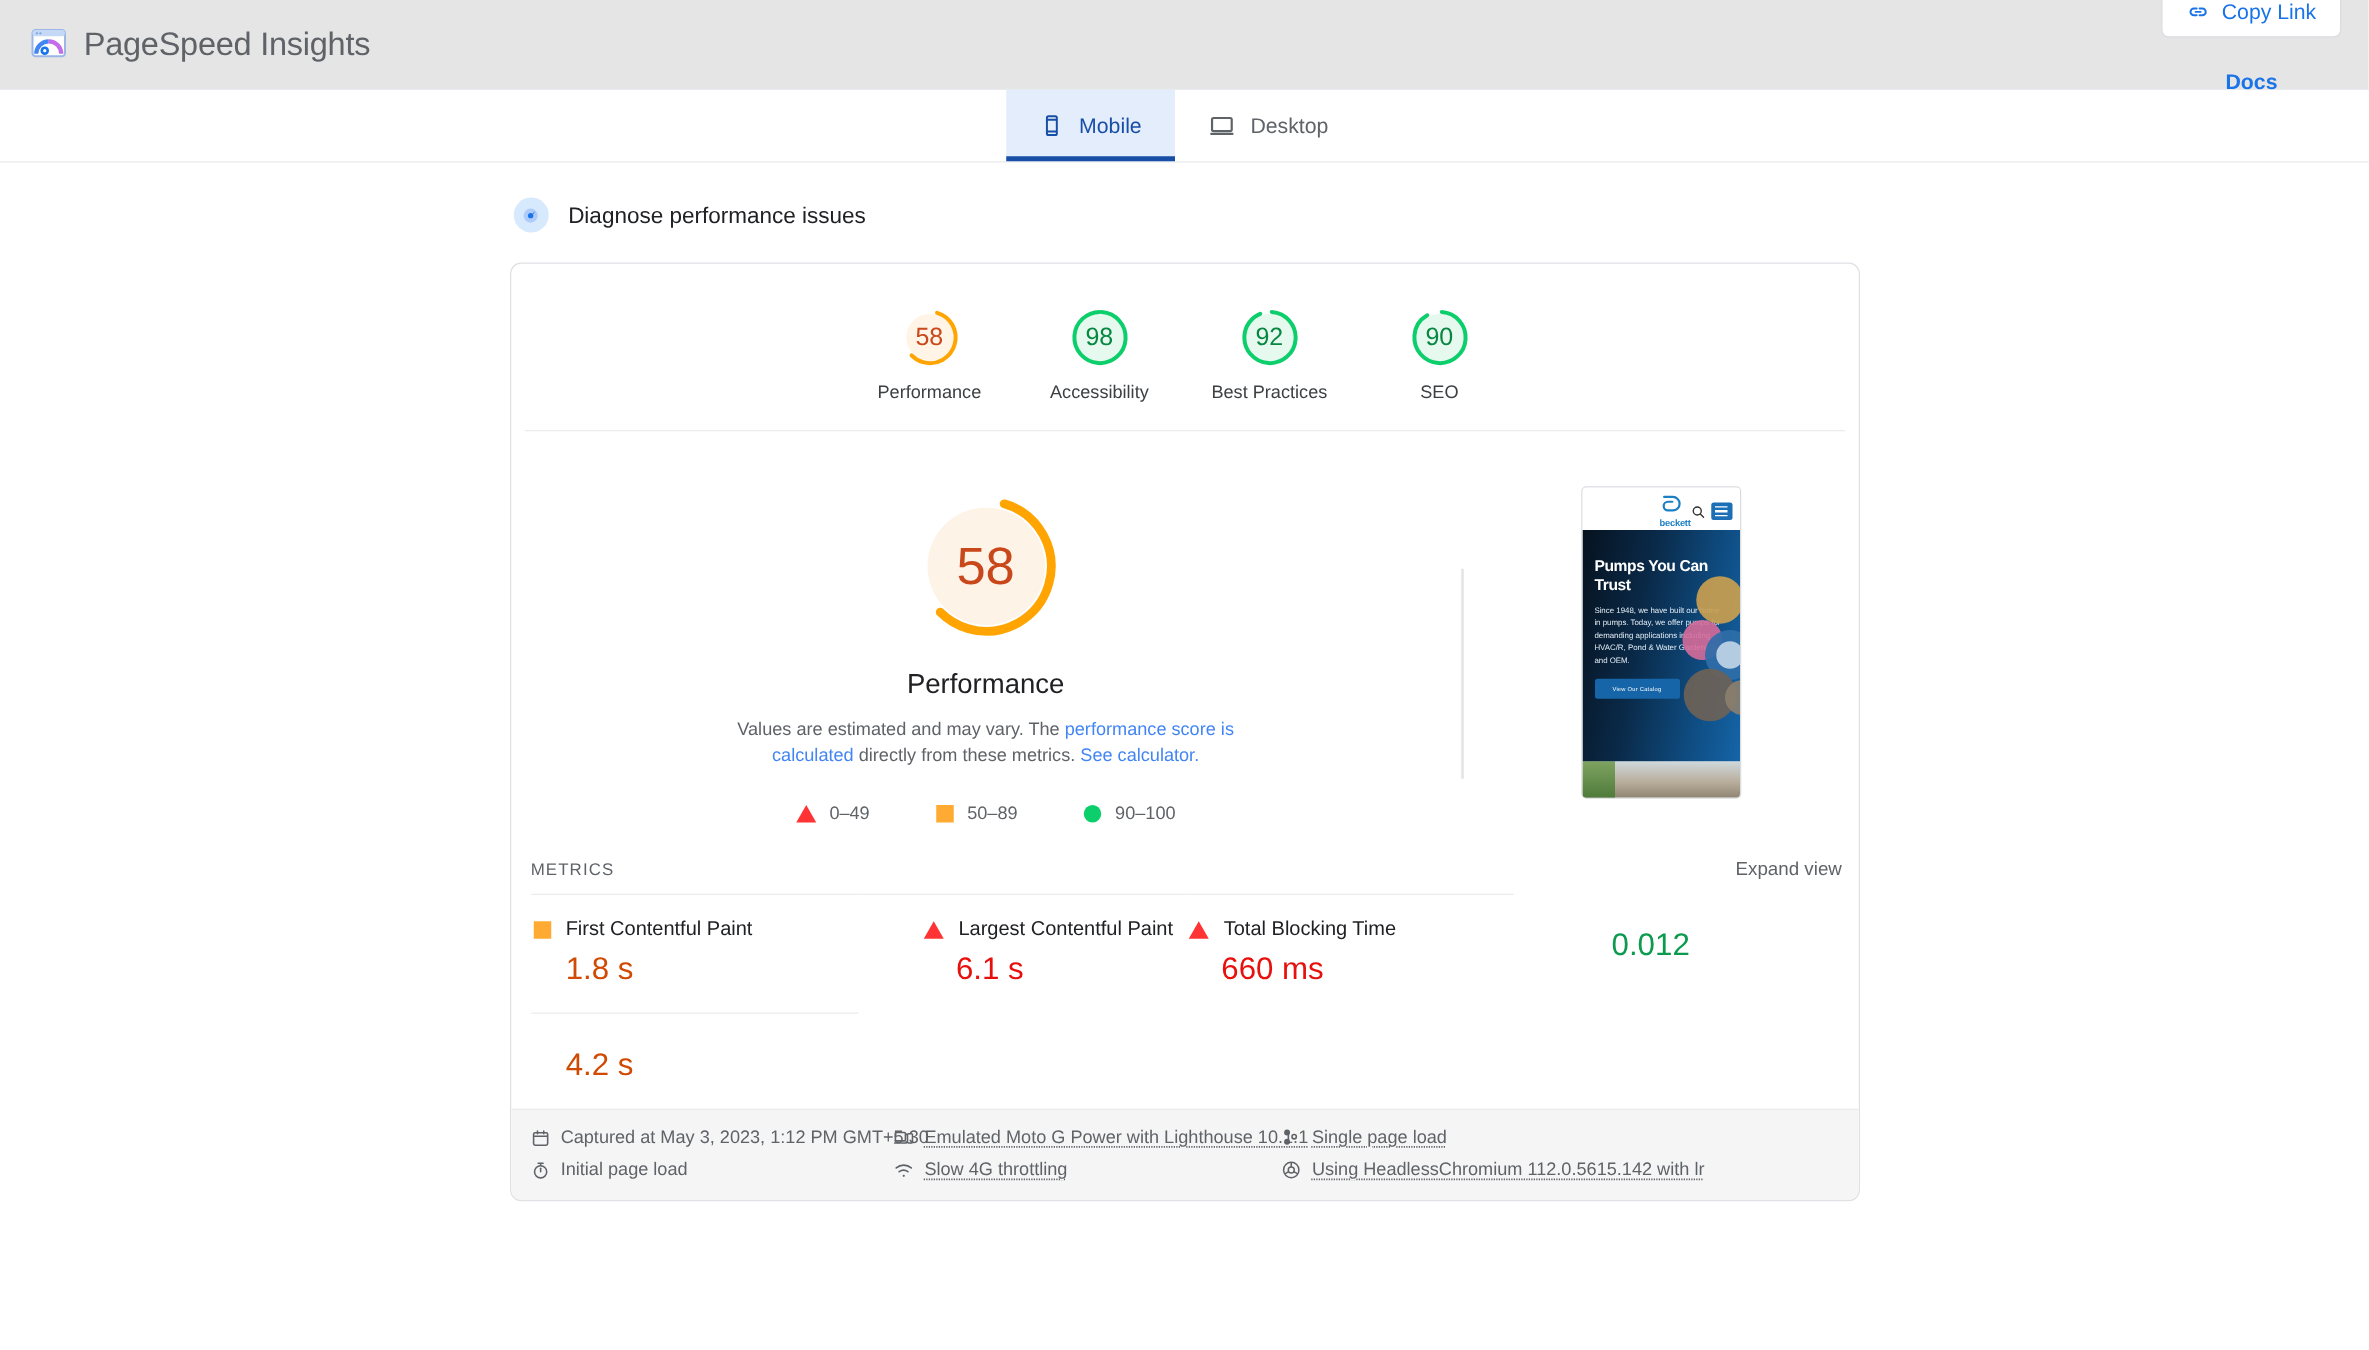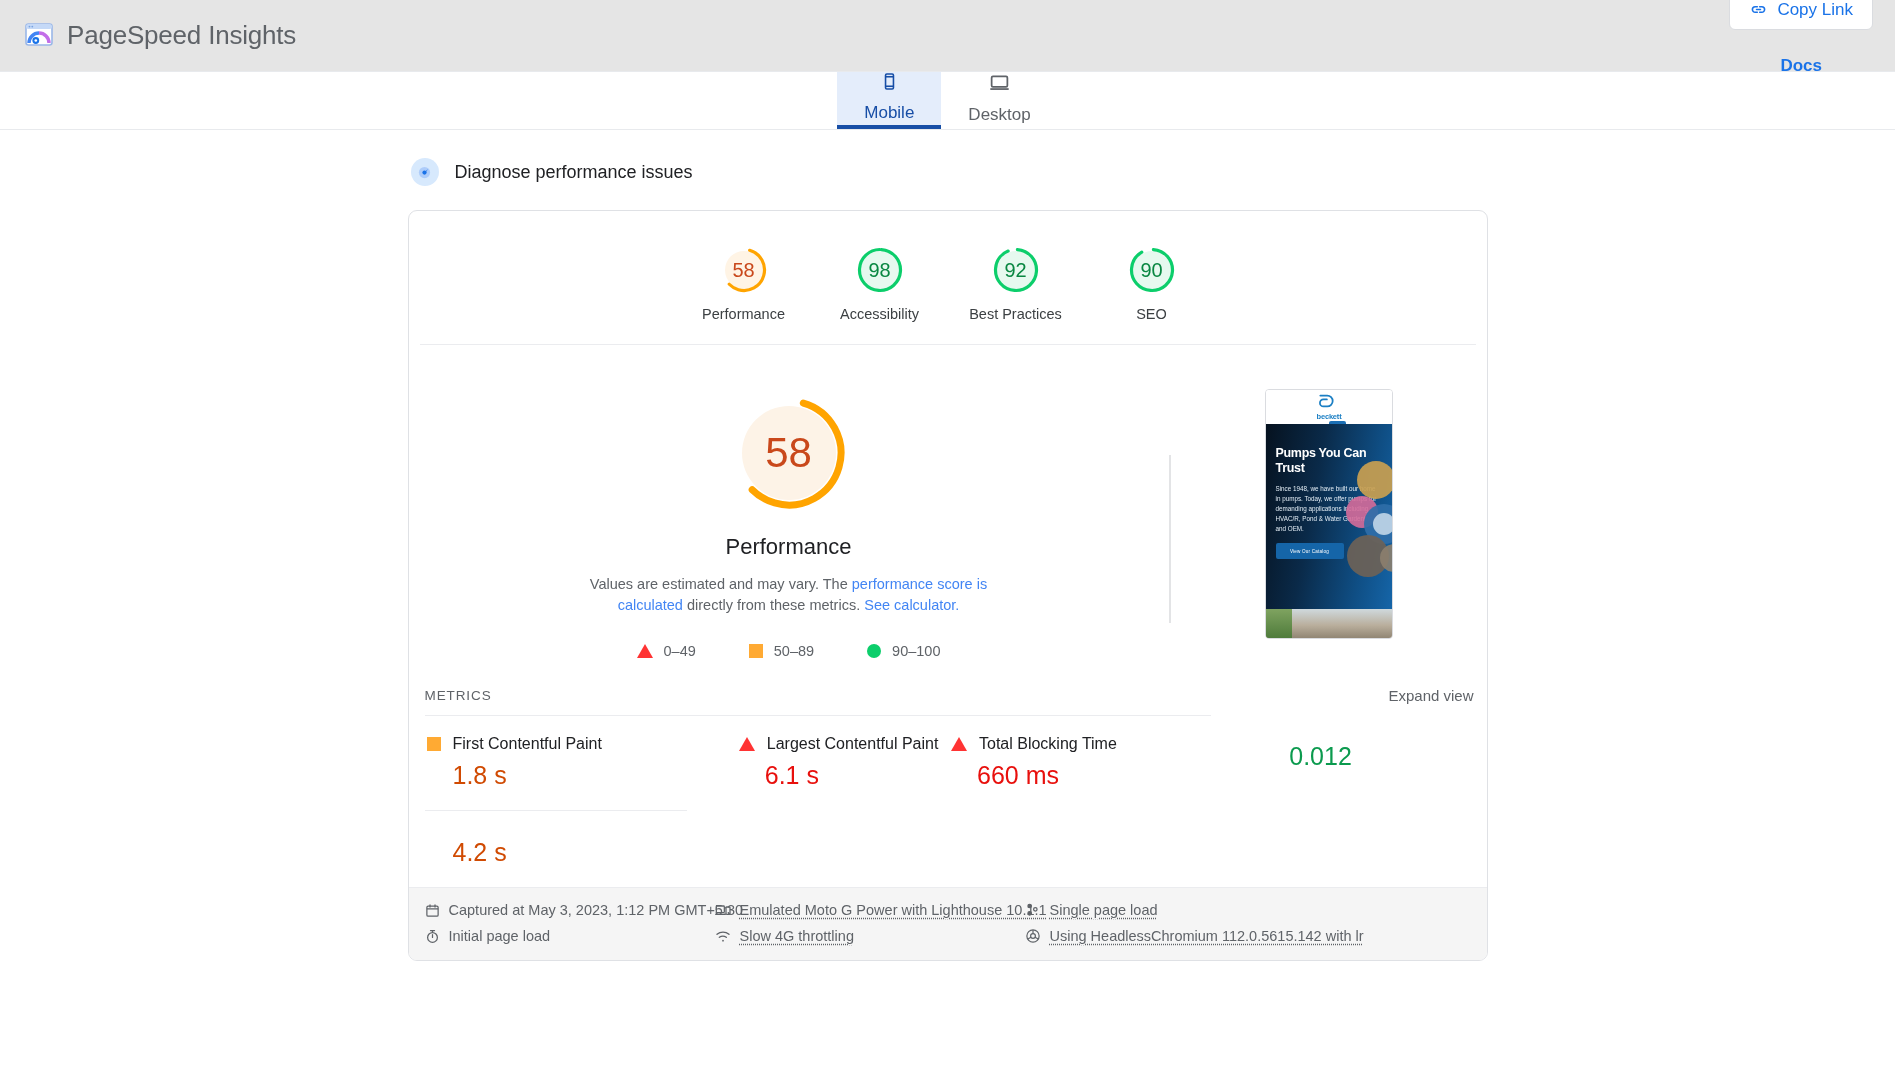--- a/index.html
+++ b/index.html
@@ -64,21 +64,20 @@
     display: flex; align-items: center; gap: 12px;
     height: 57px;
     padding: 0 27px;
     font-size: 17px;
     color: #5f6368;
     cursor: pointer;
     position: relative;
     background: transparent;
     border: none;
     font-family: "Liberation Sans", sans-serif;
-    flex-direction: column;
   }
   .tab.active { background: #e4edfb; color: #174ea6; }
   .tab.active::after {
     content: "";
     position: absolute;
     left: 0; right: 0; bottom: 0;
     height: 4px;
     background: #174ea6;
   }
 
@@ -195,24 +194,23 @@
     width: 128px;
     height: 250px;
     border: 1px solid #dadce0;
     border-radius: 4px;
     overflow: hidden;
     background: #fff;
     position: relative;
   }
   .phone-head {
     height: 34px;
-    display: flex; align-items: center; justify-content: space-between;
+    display: flex; align-items: center; justify-content: flex-end;
     padding: 4px 6px 0 7px;
     background: #fff;
-    flex-direction: column;
   }
   .beckett-logo { display: flex; flex-direction: column; gap: 1px; }
   .beckett-word {
     font-size: 7.5px; font-weight: 700; color: #1b7fc4;
     letter-spacing: -0.2px;
   }
   .phone-head-icons { display: flex; align-items: center; gap: 5px; }
   .hamburger {
     width: 17px; height: 14px; background: #1b6fb5;
     border-radius: 2px;

